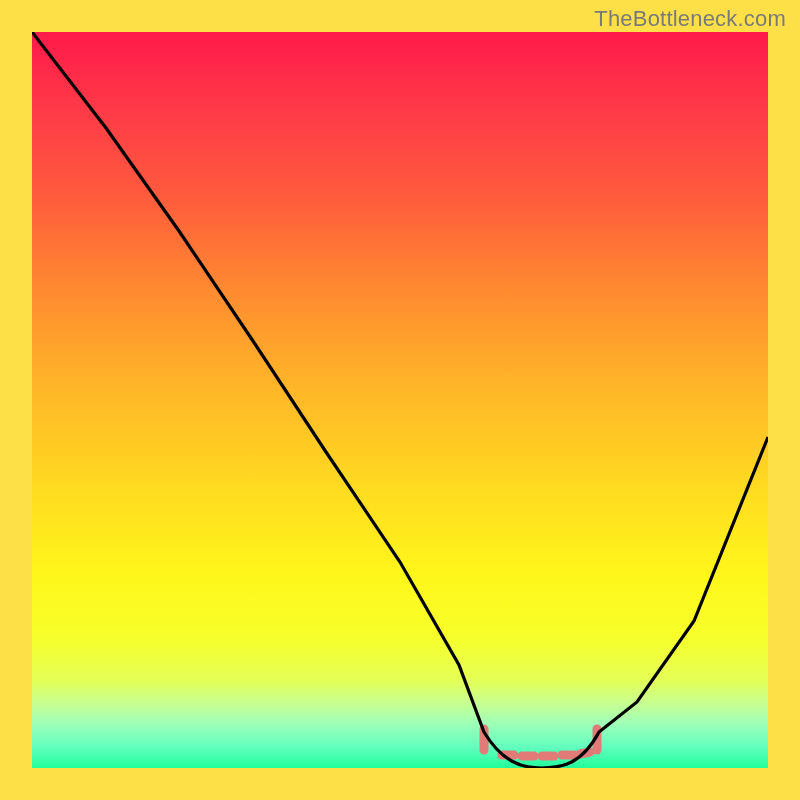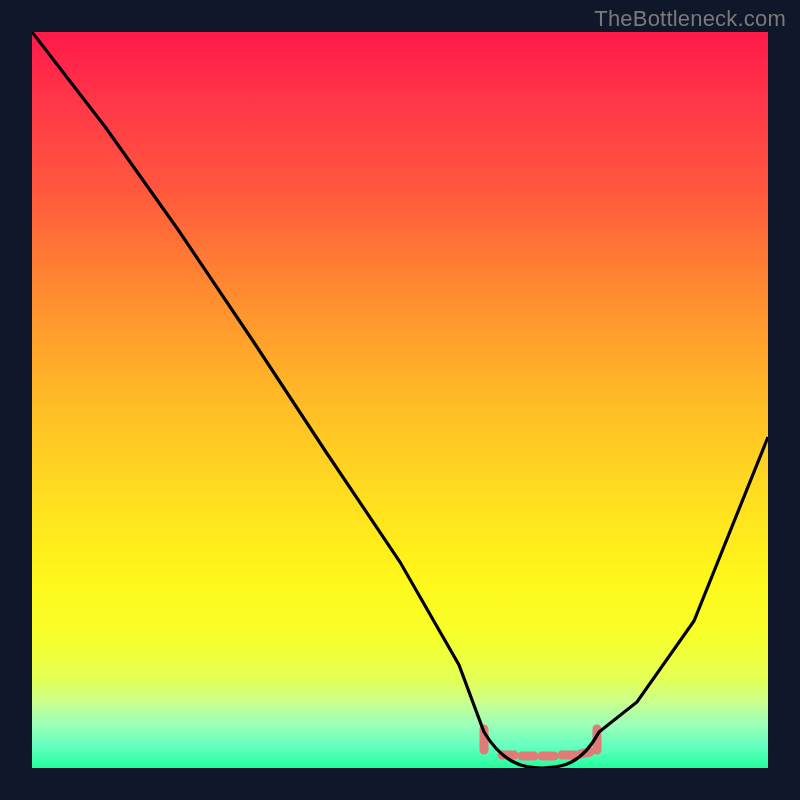--- a/index.html
+++ b/index.html
@@ -8,21 +8,21 @@
     width: 800px;
     height: 800px;
     background: #000;
     overflow: hidden;
     font-family: Arial, Helvetica, sans-serif;
   }
   .frame {
     position: relative;
     width: 800px;
     height: 800px;
-    background: #0f172a;
+    background: #fde047;
   }
   .plot-area {
     position: absolute;
     left: 32px;
     top: 32px;
     width: 736px;
     height: 736px;
   }
   .gradient {
     position: absolute;

